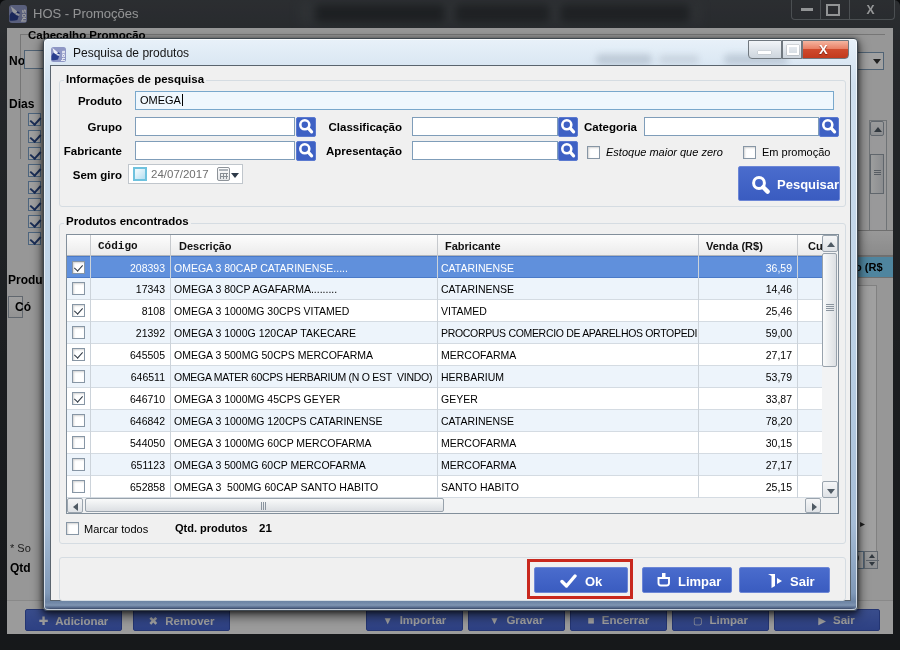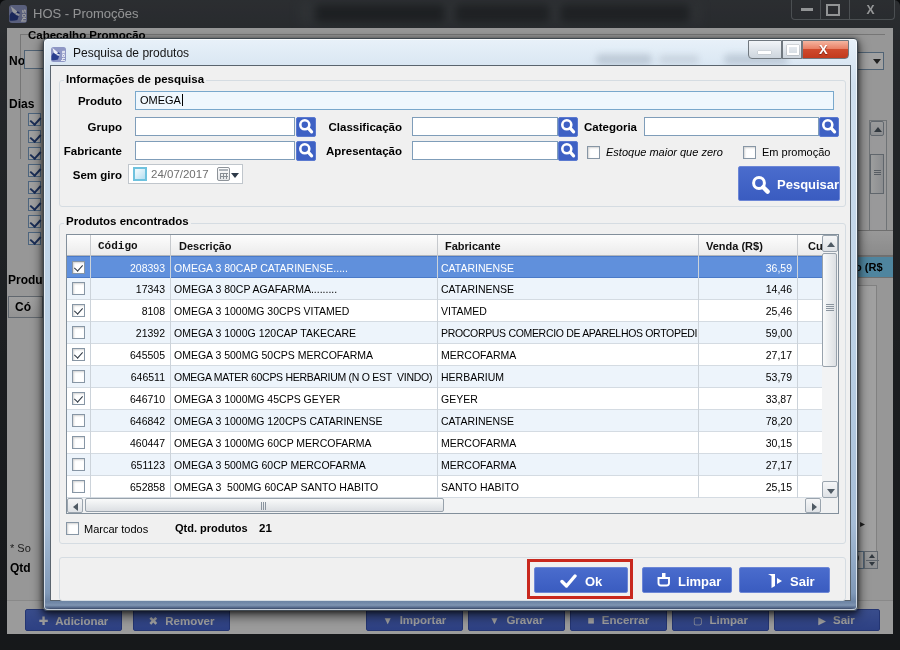--- a/index.html
+++ b/index.html
@@ -102,21 +102,21 @@
 
       <div class="bgcb" style="left:21px;top:85px;"></div>
       <div class="bgcb" style="left:21px;top:102px;"></div>
       <div class="bgcb" style="left:21px;top:119px;"></div>
       <div class="bgcb" style="left:21px;top:136px;"></div>
       <div class="bgcb" style="left:21px;top:153px;"></div>
       <div class="bgcb" style="left:21px;top:170px;"></div>
       <div class="bgcb" style="left:21px;top:187px;"></div>
       <div class="bgcb" style="left:21px;top:204px;"></div>
       <div class="abs" style="left:1px;top:245px;font-size:12px;font-weight:bold;color:#000;">Produtos</div>
-      <div class="abs" style="left:1px;top:268px;width:35px;height:22px;background:linear-gradient(to bottom,#fdfdfd,#e9e9e9);border:1px solid #9aa4ae;box-sizing:border-box;font-size:12px;font-weight:bold;padding:3px 0 0 6px;">Có</div>
+      <div class="abs" style="left:1px;top:268px;width:15px;height:22px;background:linear-gradient(to bottom,#fdfdfd,#e9e9e9);border:1px solid #9aa4ae;box-sizing:border-box;font-size:12px;font-weight:bold;padding:3px 0 0 6px;">Có</div>
       <div class="abs" style="left:3px;top:514px;font-size:11px;color:#333;">* So</div>
       <div class="abs" style="left:3px;top:533px;font-size:12px;font-weight:bold;color:#000;">Qtd</div>
 
       <div class="abs" style="left:841px;top:24px;width:36px;height:18px;background:#fff;border:1px solid #7f9db9;box-sizing:border-box;">
           <div class="tri" style="left:24px;top:6px;border-left:4px solid transparent;border-right:4px solid transparent;border-top:5px solid #333;"></div>
         </div>
       <div class="abs" style="left:862px;top:92px;width:16px;height:125px;background:#f2f3f4;border:1px solid #b0b6bc;">
         <div class="sbtn" style="left:0;top:0;width:14px;height:15px;">
             <div class="tri" style="left:3px;top:5px;border-left:4px solid transparent;border-right:4px solid transparent;border-bottom:5px solid #4f5a64;"></div>
           </div>
@@ -302,21 +302,21 @@
           </div>
         <div class="row alt" style="top:175px;">
             <div class="cbx" style="left:5px;top:4px;"></div>
             <div class="code">646842</div>
             <div class="desc">OMEGA 3 1000MG 120CPS CATARINENSE</div>
             <div class="fab">CATARINENSE</div>
             <div class="ven">78,20</div>
           </div>
         <div class="row" style="top:197px;">
             <div class="cbx" style="left:5px;top:4px;"></div>
-            <div class="code">460447</div>
+            <div class="code">544050</div>
             <div class="desc">OMEGA 3 1000MG 60CP MERCOFARMA</div>
             <div class="fab">MERCOFARMA</div>
             <div class="ven">30,15</div>
           </div>
         <div class="row alt" style="top:219px;">
             <div class="cbx" style="left:5px;top:4px;"></div>
             <div class="code">651123</div>
             <div class="desc">OMEGA 3 500MG 60CP MERCOFARMA</div>
             <div class="fab">MERCOFARMA</div>
             <div class="ven">27,17</div>

